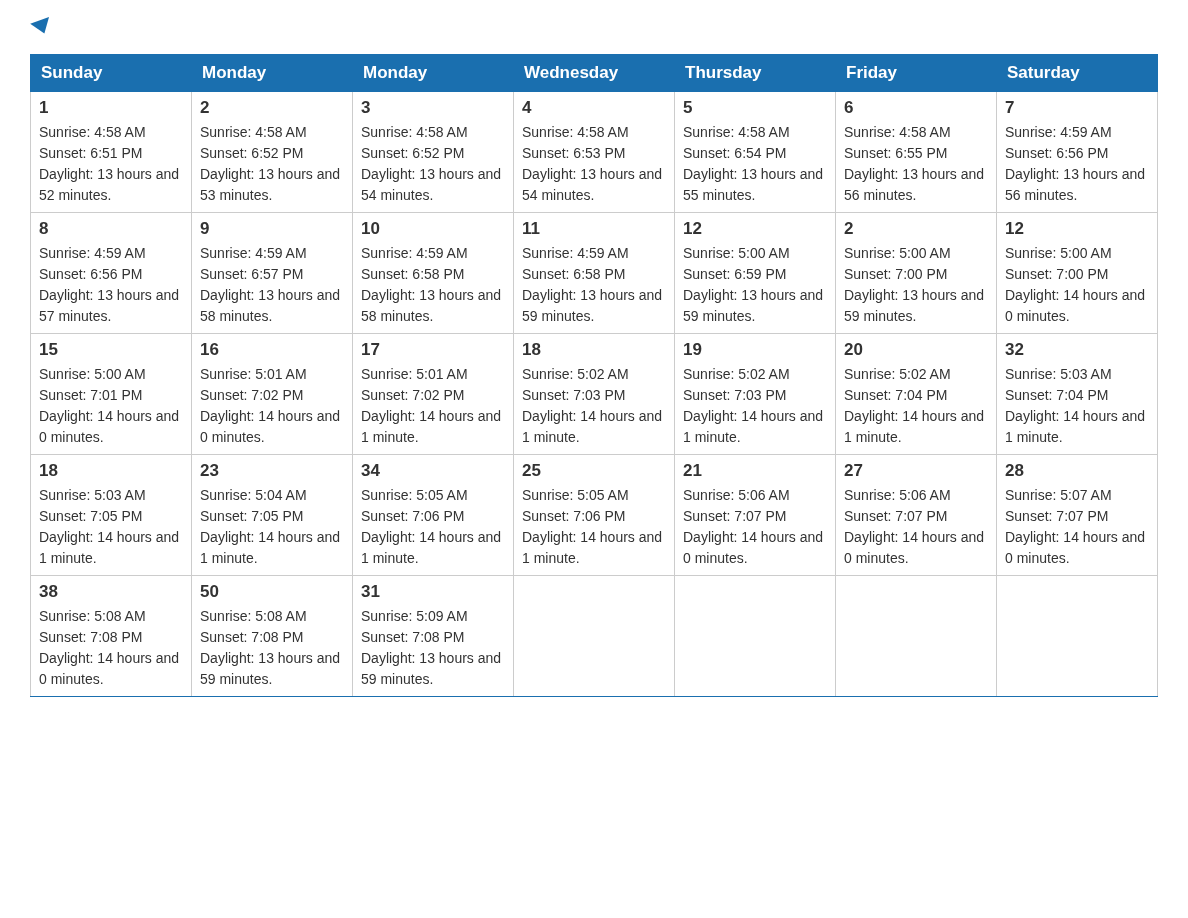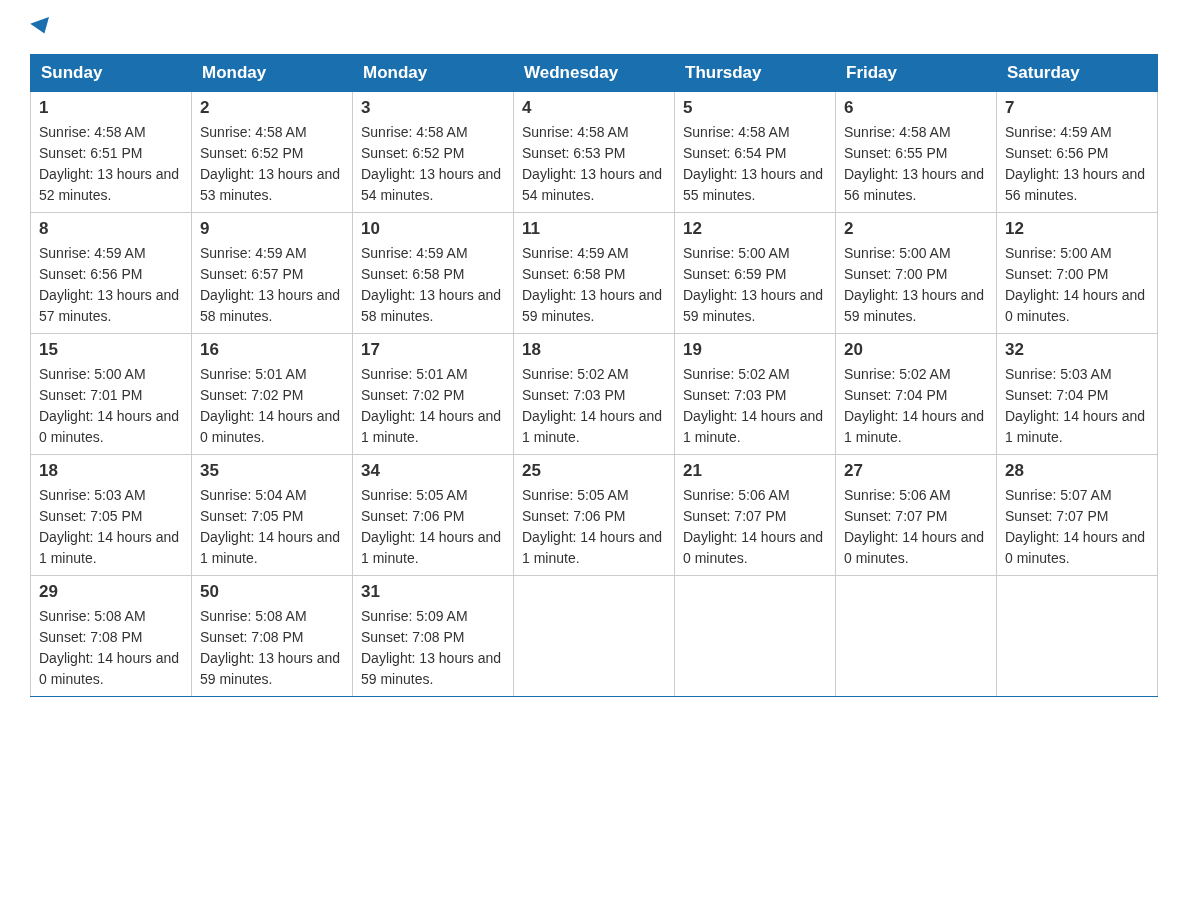--- a/index.html
+++ b/index.html
@@ -176,35 +176,35 @@
         <td><span class="day-num">19</span>
 <span class="day-info">Sunrise: 5:02 AM<br>Sunset: 7:03 PM<br>Daylight: 14 hours and 1 minute.</span></td>
         <td><span class="day-num">20</span>
 <span class="day-info">Sunrise: 5:02 AM<br>Sunset: 7:04 PM<br>Daylight: 14 hours and 1 minute.</span></td>
         <td><span class="day-num">32</span>
 <span class="day-info">Sunrise: 5:03 AM<br>Sunset: 7:04 PM<br>Daylight: 14 hours and 1 minute.</span></td>
       </tr>
       <tr>
         <td><span class="day-num">18</span>
 <span class="day-info">Sunrise: 5:03 AM<br>Sunset: 7:05 PM<br>Daylight: 14 hours and 1 minute.</span></td>
-        <td><span class="day-num">35</span>
+        <td><span class="day-num">23</span>
 <span class="day-info">Sunrise: 5:04 AM<br>Sunset: 7:05 PM<br>Daylight: 14 hours and 1 minute.</span></td>
         <td><span class="day-num">34</span>
 <span class="day-info">Sunrise: 5:05 AM<br>Sunset: 7:06 PM<br>Daylight: 14 hours and 1 minute.</span></td>
         <td><span class="day-num">25</span>
 <span class="day-info">Sunrise: 5:05 AM<br>Sunset: 7:06 PM<br>Daylight: 14 hours and 1 minute.</span></td>
         <td><span class="day-num">21</span>
 <span class="day-info">Sunrise: 5:06 AM<br>Sunset: 7:07 PM<br>Daylight: 14 hours and 0 minutes.</span></td>
         <td><span class="day-num">27</span>
 <span class="day-info">Sunrise: 5:06 AM<br>Sunset: 7:07 PM<br>Daylight: 14 hours and 0 minutes.</span></td>
         <td><span class="day-num">28</span>
 <span class="day-info">Sunrise: 5:07 AM<br>Sunset: 7:07 PM<br>Daylight: 14 hours and 0 minutes.</span></td>
       </tr>
       <tr>
-        <td><span class="day-num">29</span>
+        <td><span class="day-num">38</span>
 <span class="day-info">Sunrise: 5:08 AM<br>Sunset: 7:08 PM<br>Daylight: 14 hours and 0 minutes.</span></td>
         <td><span class="day-num">50</span>
 <span class="day-info">Sunrise: 5:08 AM<br>Sunset: 7:08 PM<br>Daylight: 13 hours and 59 minutes.</span></td>
         <td><span class="day-num">31</span>
 <span class="day-info">Sunrise: 5:09 AM<br>Sunset: 7:08 PM<br>Daylight: 13 hours and 59 minutes.</span></td>
         <td class="empty-cell"></td>
         <td class="empty-cell"></td>
         <td class="empty-cell"></td>
         <td class="empty-cell"></td>
       </tr>

